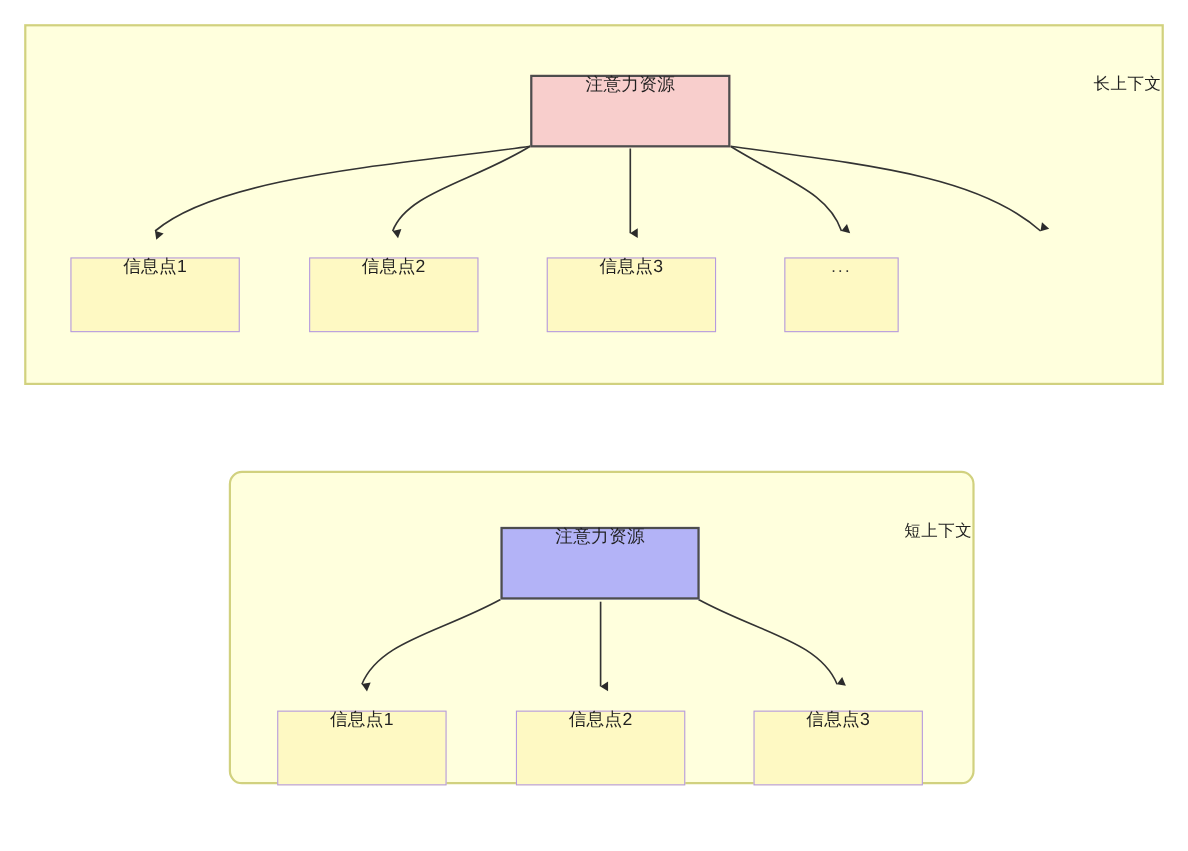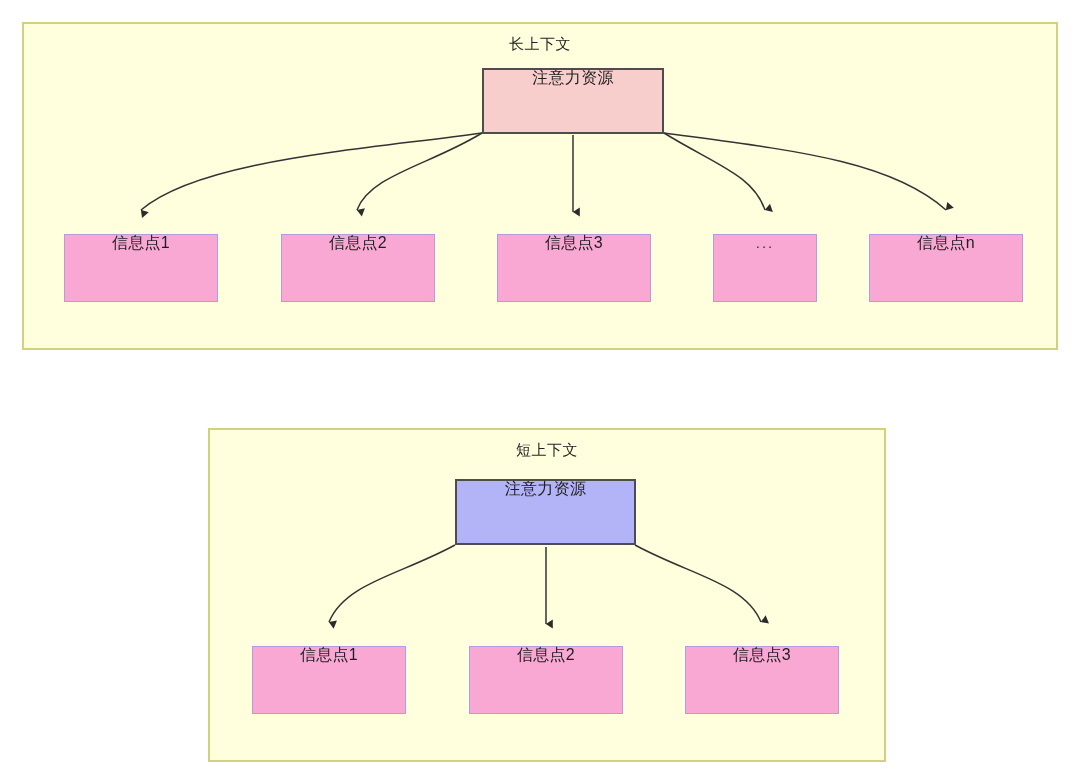--- a/index.html
+++ b/index.html
@@ -30,25 +30,26 @@
   
   .group-box {
     position: absolute;
     background: #ffffdd;
     border: 2px solid #d1d17f;
     box-sizing: border-box;
   }
   .group-title {
     position: absolute;
     width: 100%;
-    text-align: center;
+    text-align: right;
     font-size: 15px;
     color: #1f1f1f;
     letter-spacing: 0.5px;
     line-height: 1;
+    margin-top: 33px;
   }
   
   .node {
     position: absolute;
     box-sizing: border-box;
     display: flex;
     justify-content: center;
     font-size: 16px;
     color: #1f1f1f;
     line-height: 1;
@@ -56,21 +57,21 @@
   }
   .node-attention-long {
     background: #f8cecc;
     border: 2px solid #4d4d4d;
   }
   .node-attention-short {
     background: #b3b3f7;
     border: 2px solid #4d4d4d;
   }
   .node-info {
-    background: #f9a8d4;
+    background: #fef9c3;
     border: 1.6px solid #b59ae0;
   }
   .node-ellipsis {
     font-size: 15px;
     letter-spacing: 2px;
     color: #333333;
   }
 </style>
 </head>
 <body>
@@ -114,25 +115,22 @@
   </div>
 
   <div class="node node-info" style="left:497px; top:234px; width:154px; height:68px;">
     <span>信息点3</span>
   </div>
 
   <div class="node node-info node-ellipsis" style="left:713px; top:234px; width:104px; height:68px;">
     <span>...</span>
   </div>
 
-  <div class="node node-info" style="left:869px; top:234px; width:154px; height:68px;">
-    <span>信息点n</span>
-  </div>
 
-  <div class="group-box" id="group-short" style="left:208px; top:428px; width:678px; height:334px;">
+  <div class="group-box" id="group-short" style="left:208px; top:428px; width:678px; height:285px;border-radius:12px;">
     <div class="group-title" style="top:12px;">短上下文</div>
   </div>
 
   <svg class="svg-layer" viewBox="0 0 1080 774">
     <g fill="none" stroke="#333333" stroke-width="1.5">
 
       <path d="M455,545 C 400,575 345,583 329,622" marker-end="url(#arrowA)"></path>
 
       <path d="M546,547 L546,624" marker-end="url(#arrowA)"></path>
 

